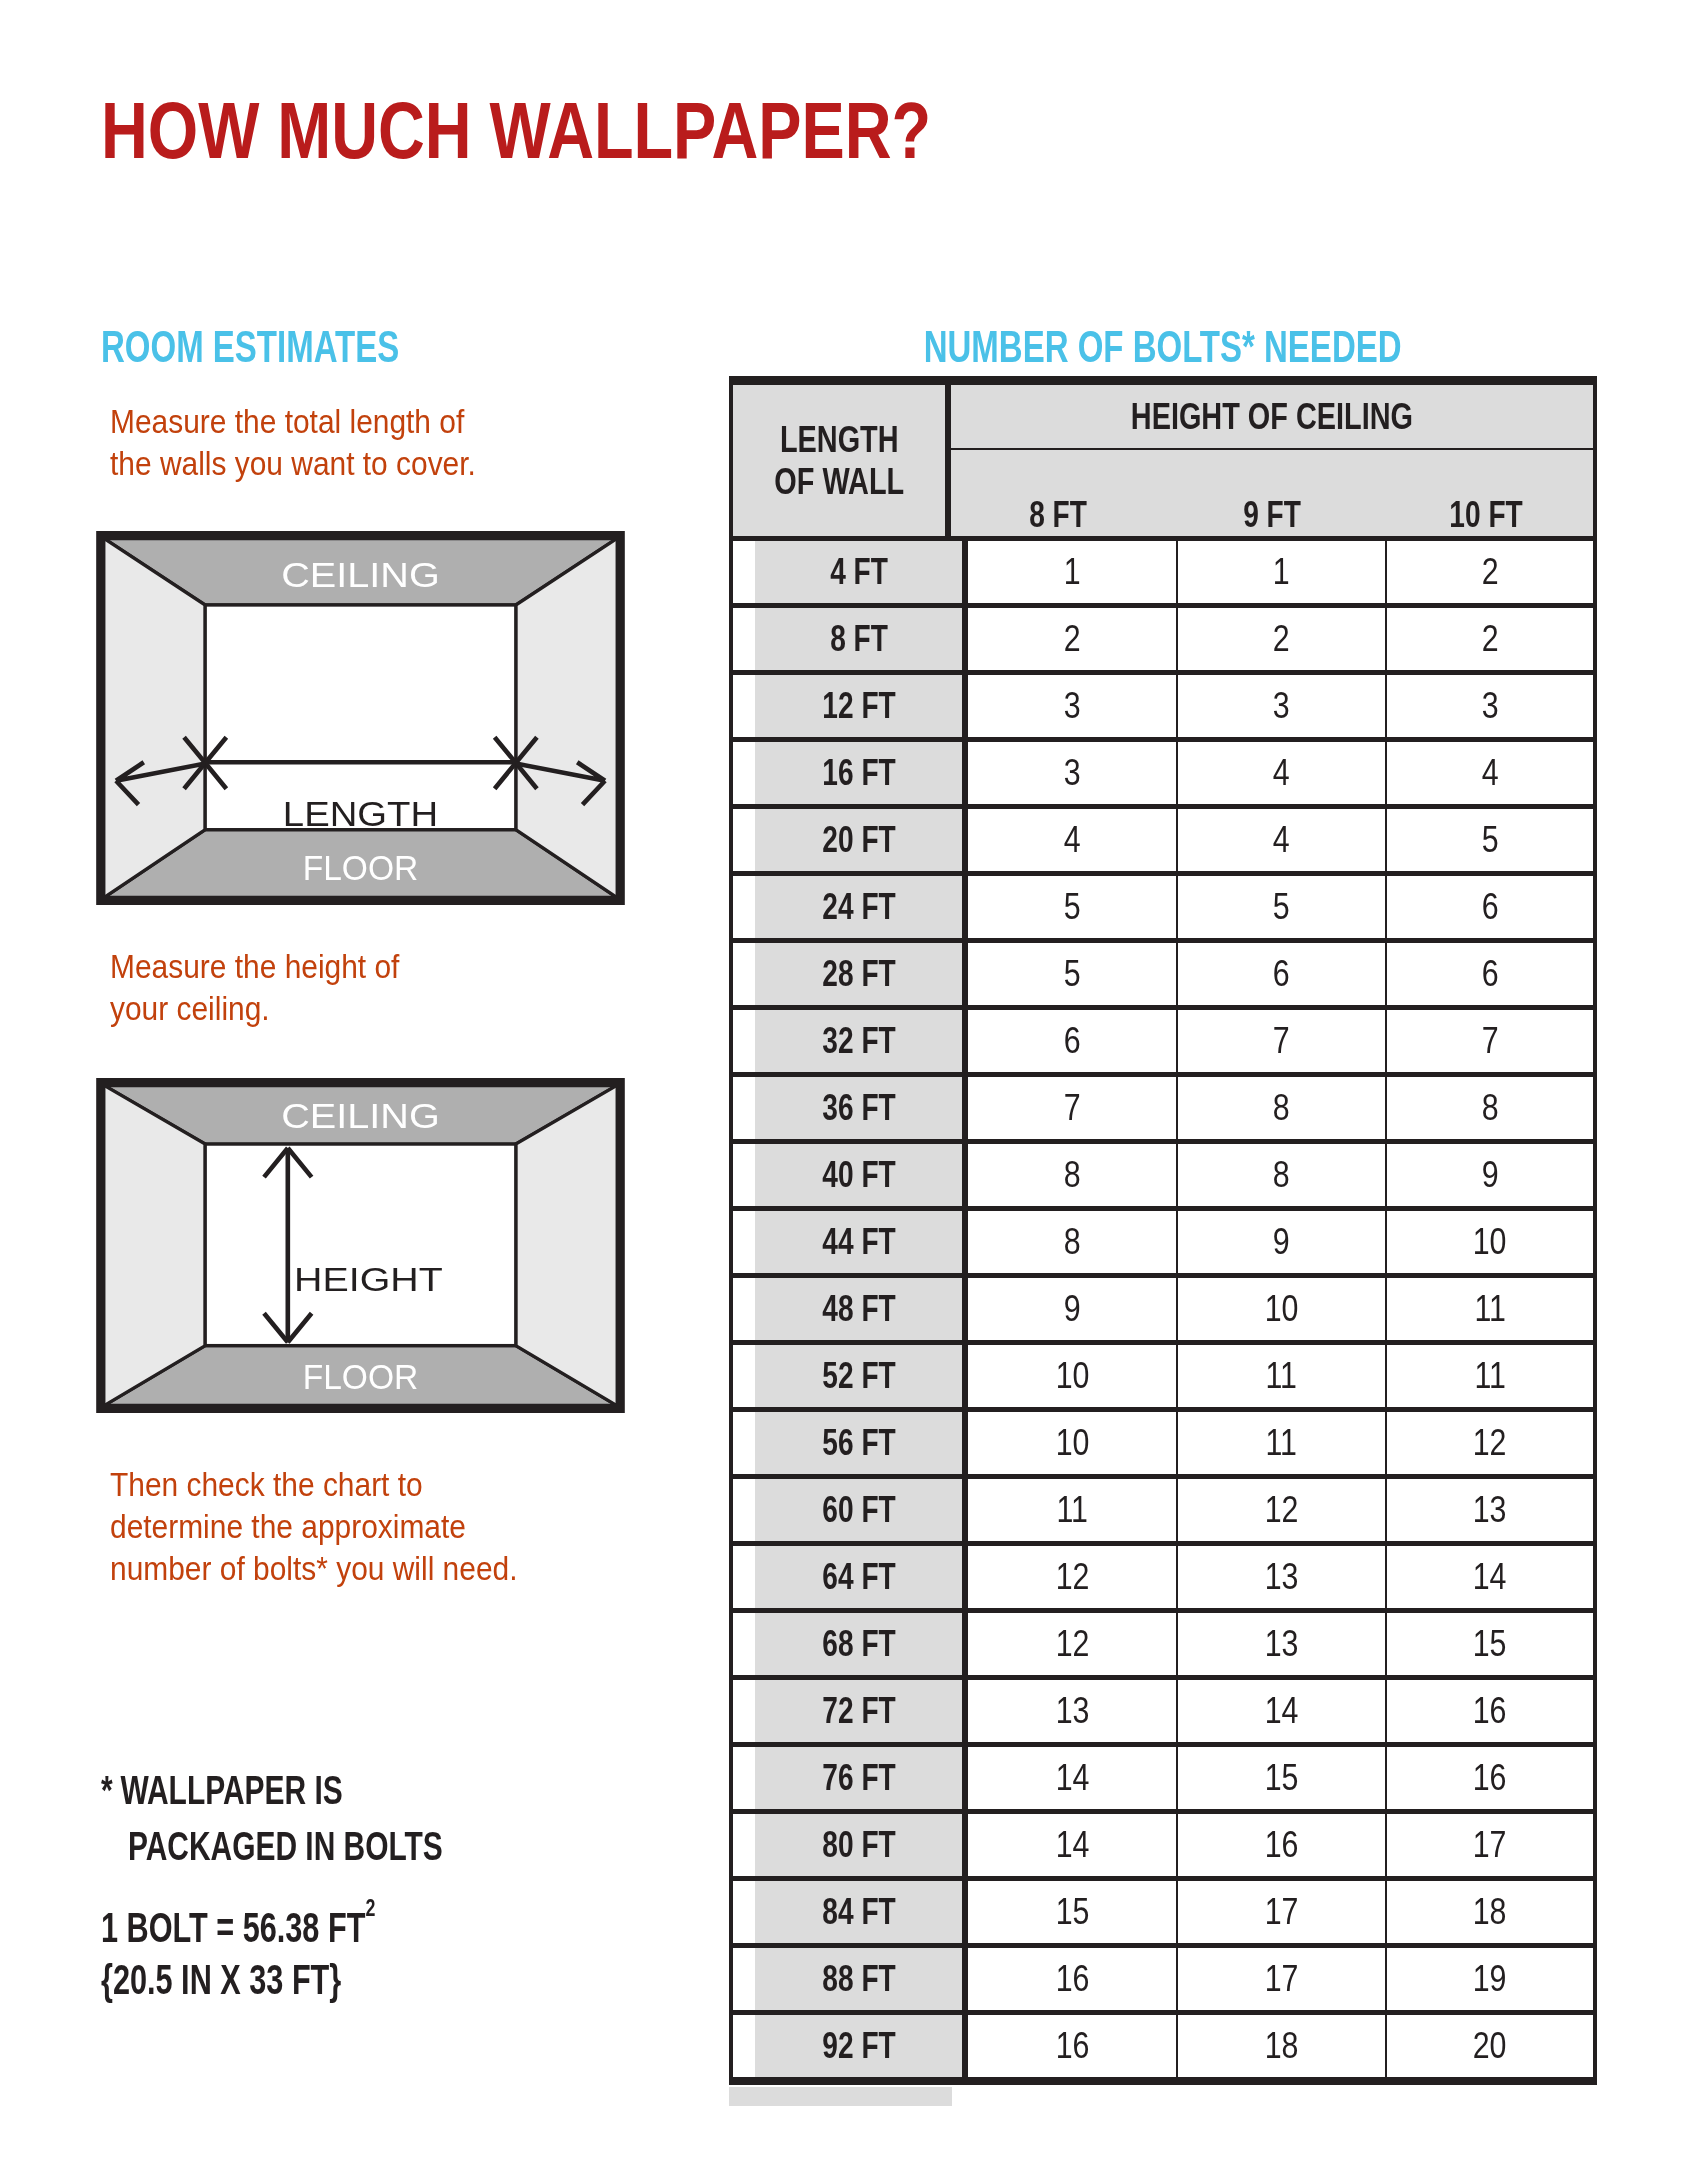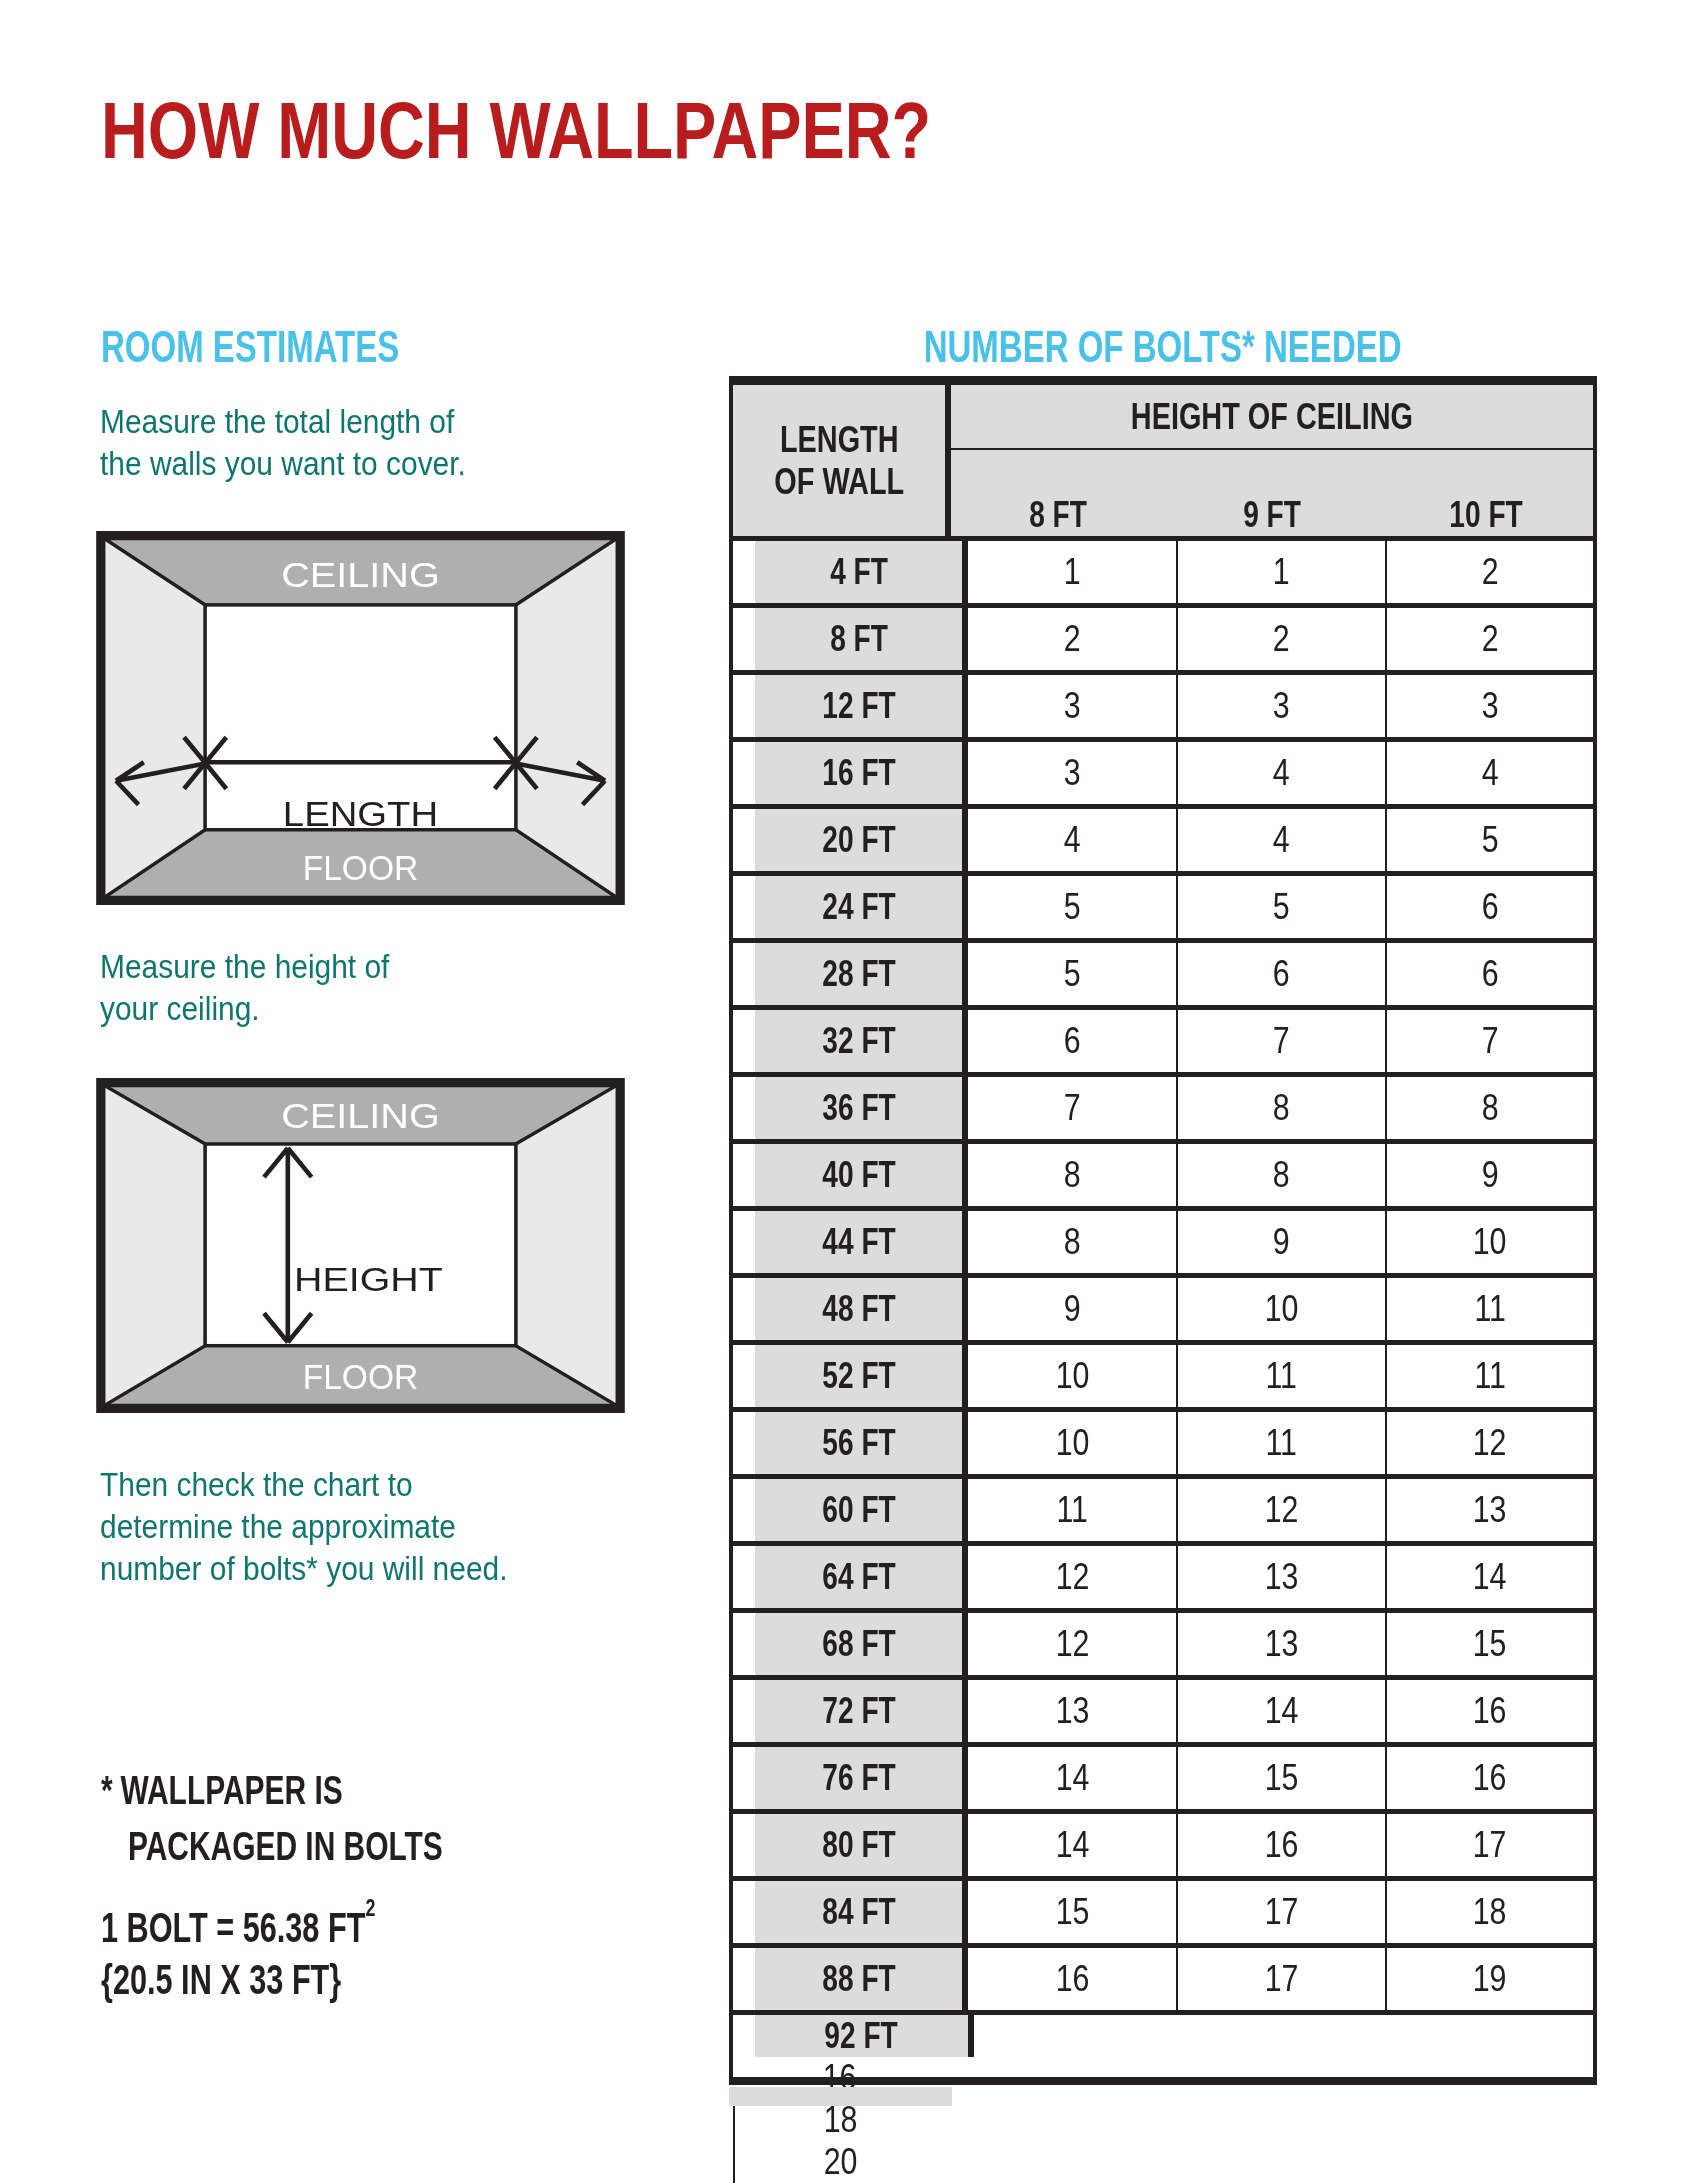--- a/index.html
+++ b/index.html
@@ -13,21 +13,21 @@
   .title { position:absolute; left:101px; top:85px; font-size:79px; font-weight:bold;
            color:#b91c1c; white-space:nowrap; }
   .title .sx { --sx:0.82; white-space:nowrap; }
 
   .sec-head { position:absolute; font-size:44px; font-weight:bold; color:#4AC1E8; white-space:nowrap; }
   .sec-head .sx { --sx:0.75; white-space:nowrap; }
   #room-head  { left:101px; top:322px; }
   #bolts-head { left:729px; top:322px; width:868px; text-align:center; }
   #bolts-head .sx { transform-origin:50% 50%; }
 
-  .para { position:absolute; left:100px; font-size:34px; line-height:42px; color:#0f766e; }
+  .para { position:absolute; left:110px; font-size:34px; line-height:42px; color:#c2410c; }
   .para .sx { --sx:0.88; transform-origin:0 0; }
   #para1 { top:400px; }
   #para2 { top:945px; }
   #para3 { top:1463px; }
 
   .diagram { position:absolute; left:96px; }
   #diagram-length { top:531px; }
   #diagram-height { top:1078px; }
   svg text { font-family:"Liberation Sans","DejaVu Sans",sans-serif; }
 
@@ -50,21 +50,21 @@
   .group { height:86px; box-sizing:border-box; border-bottom:2.6px solid #231F20;
            display:flex; align-items:center; justify-content:center; }
   .subs { flex:1; display:flex; }
   .sub { width:214px; display:flex; align-items:center; justify-content:center; }
   .hdr { font-weight:bold; font-size:37px; line-height:42px; }
   .sub .hdr { font-size:36px; }
   .thead .sx, .t-label .sx { --sx:0.78; }
   .t-cell .sx { --sx:0.82; }
 
   .t-row { display:flex; height:67px; box-sizing:border-box; border-bottom:5.3px solid #231F20; background:#fff; }
-  .t-row:last-child { border-bottom:none; height:62px;flex-direction:column; }
+  .t-row:last-child { border-bottom:none; height:62px; }
   .t-label { width:219px; box-sizing:border-box; border-right:6.6px solid #231F20; background:#DCDCDC;
              display:flex; align-items:center; justify-content:center; font-weight:bold; font-size:36px;margin-left:22px; }
   .t-cell { width:214px; box-sizing:border-box; display:flex; align-items:center; justify-content:center;
             font-size:37px; font-weight:normal; }
   .t-cell + .t-cell { border-left:2.6px solid #231F20; }
 
   .table-tab { position:absolute; left:729px; top:2087px; width:223px; height:18.5px; background:#DCDCDC; }
 </style>
 </head>
 <body>

